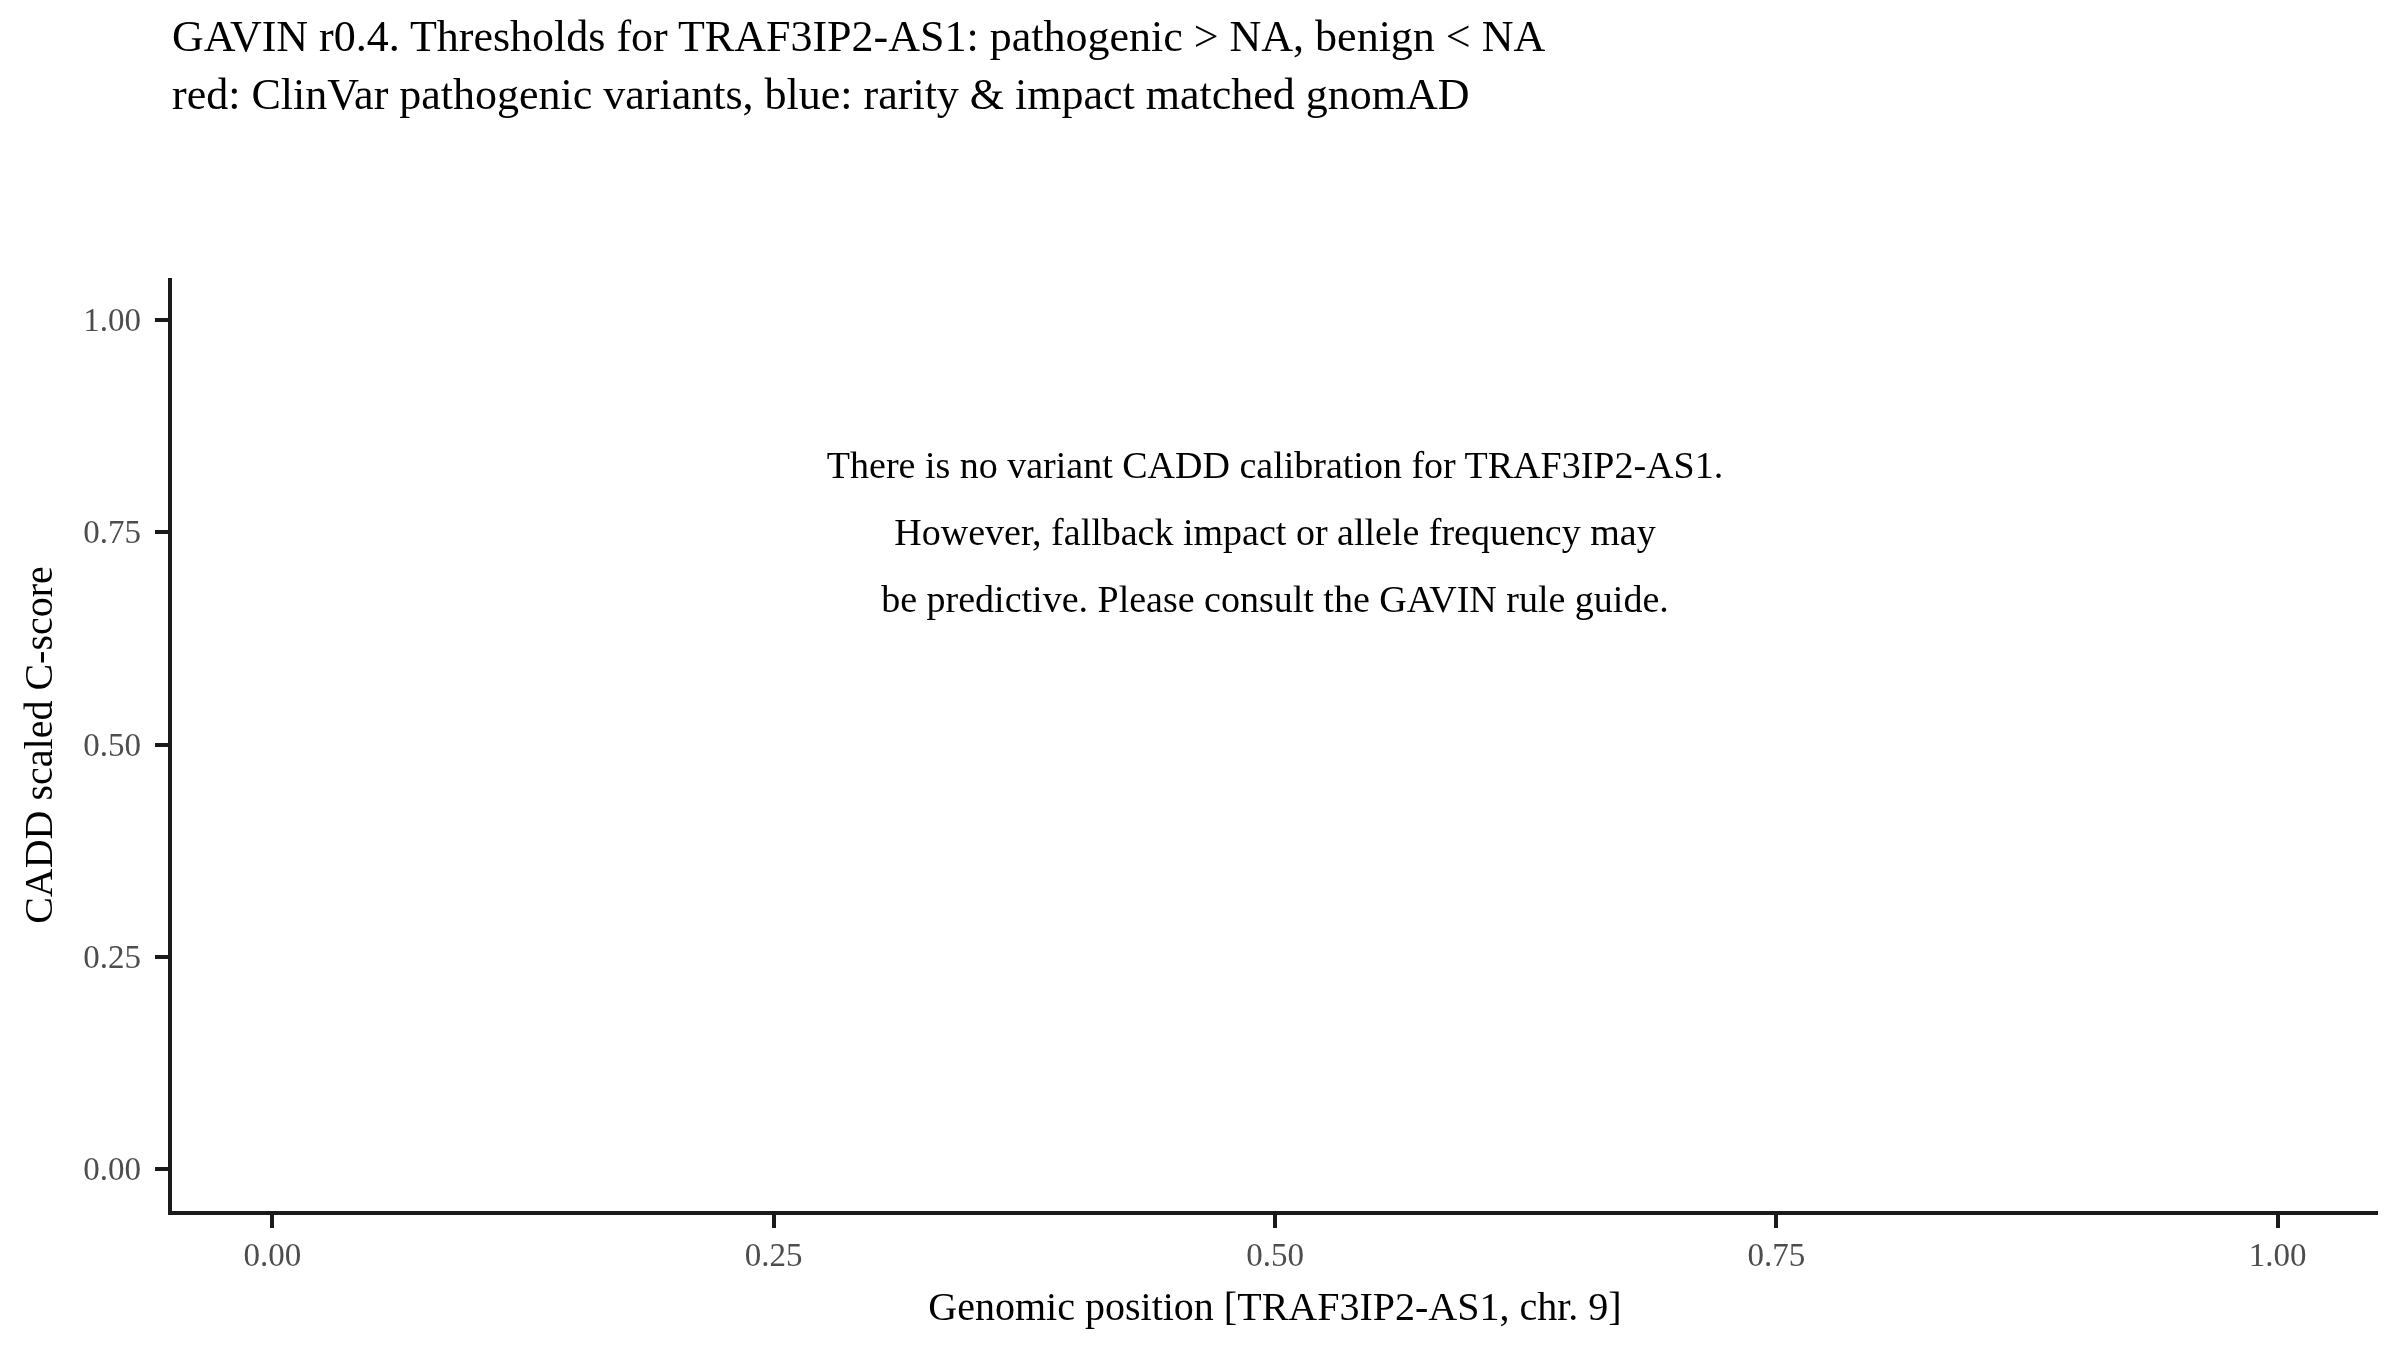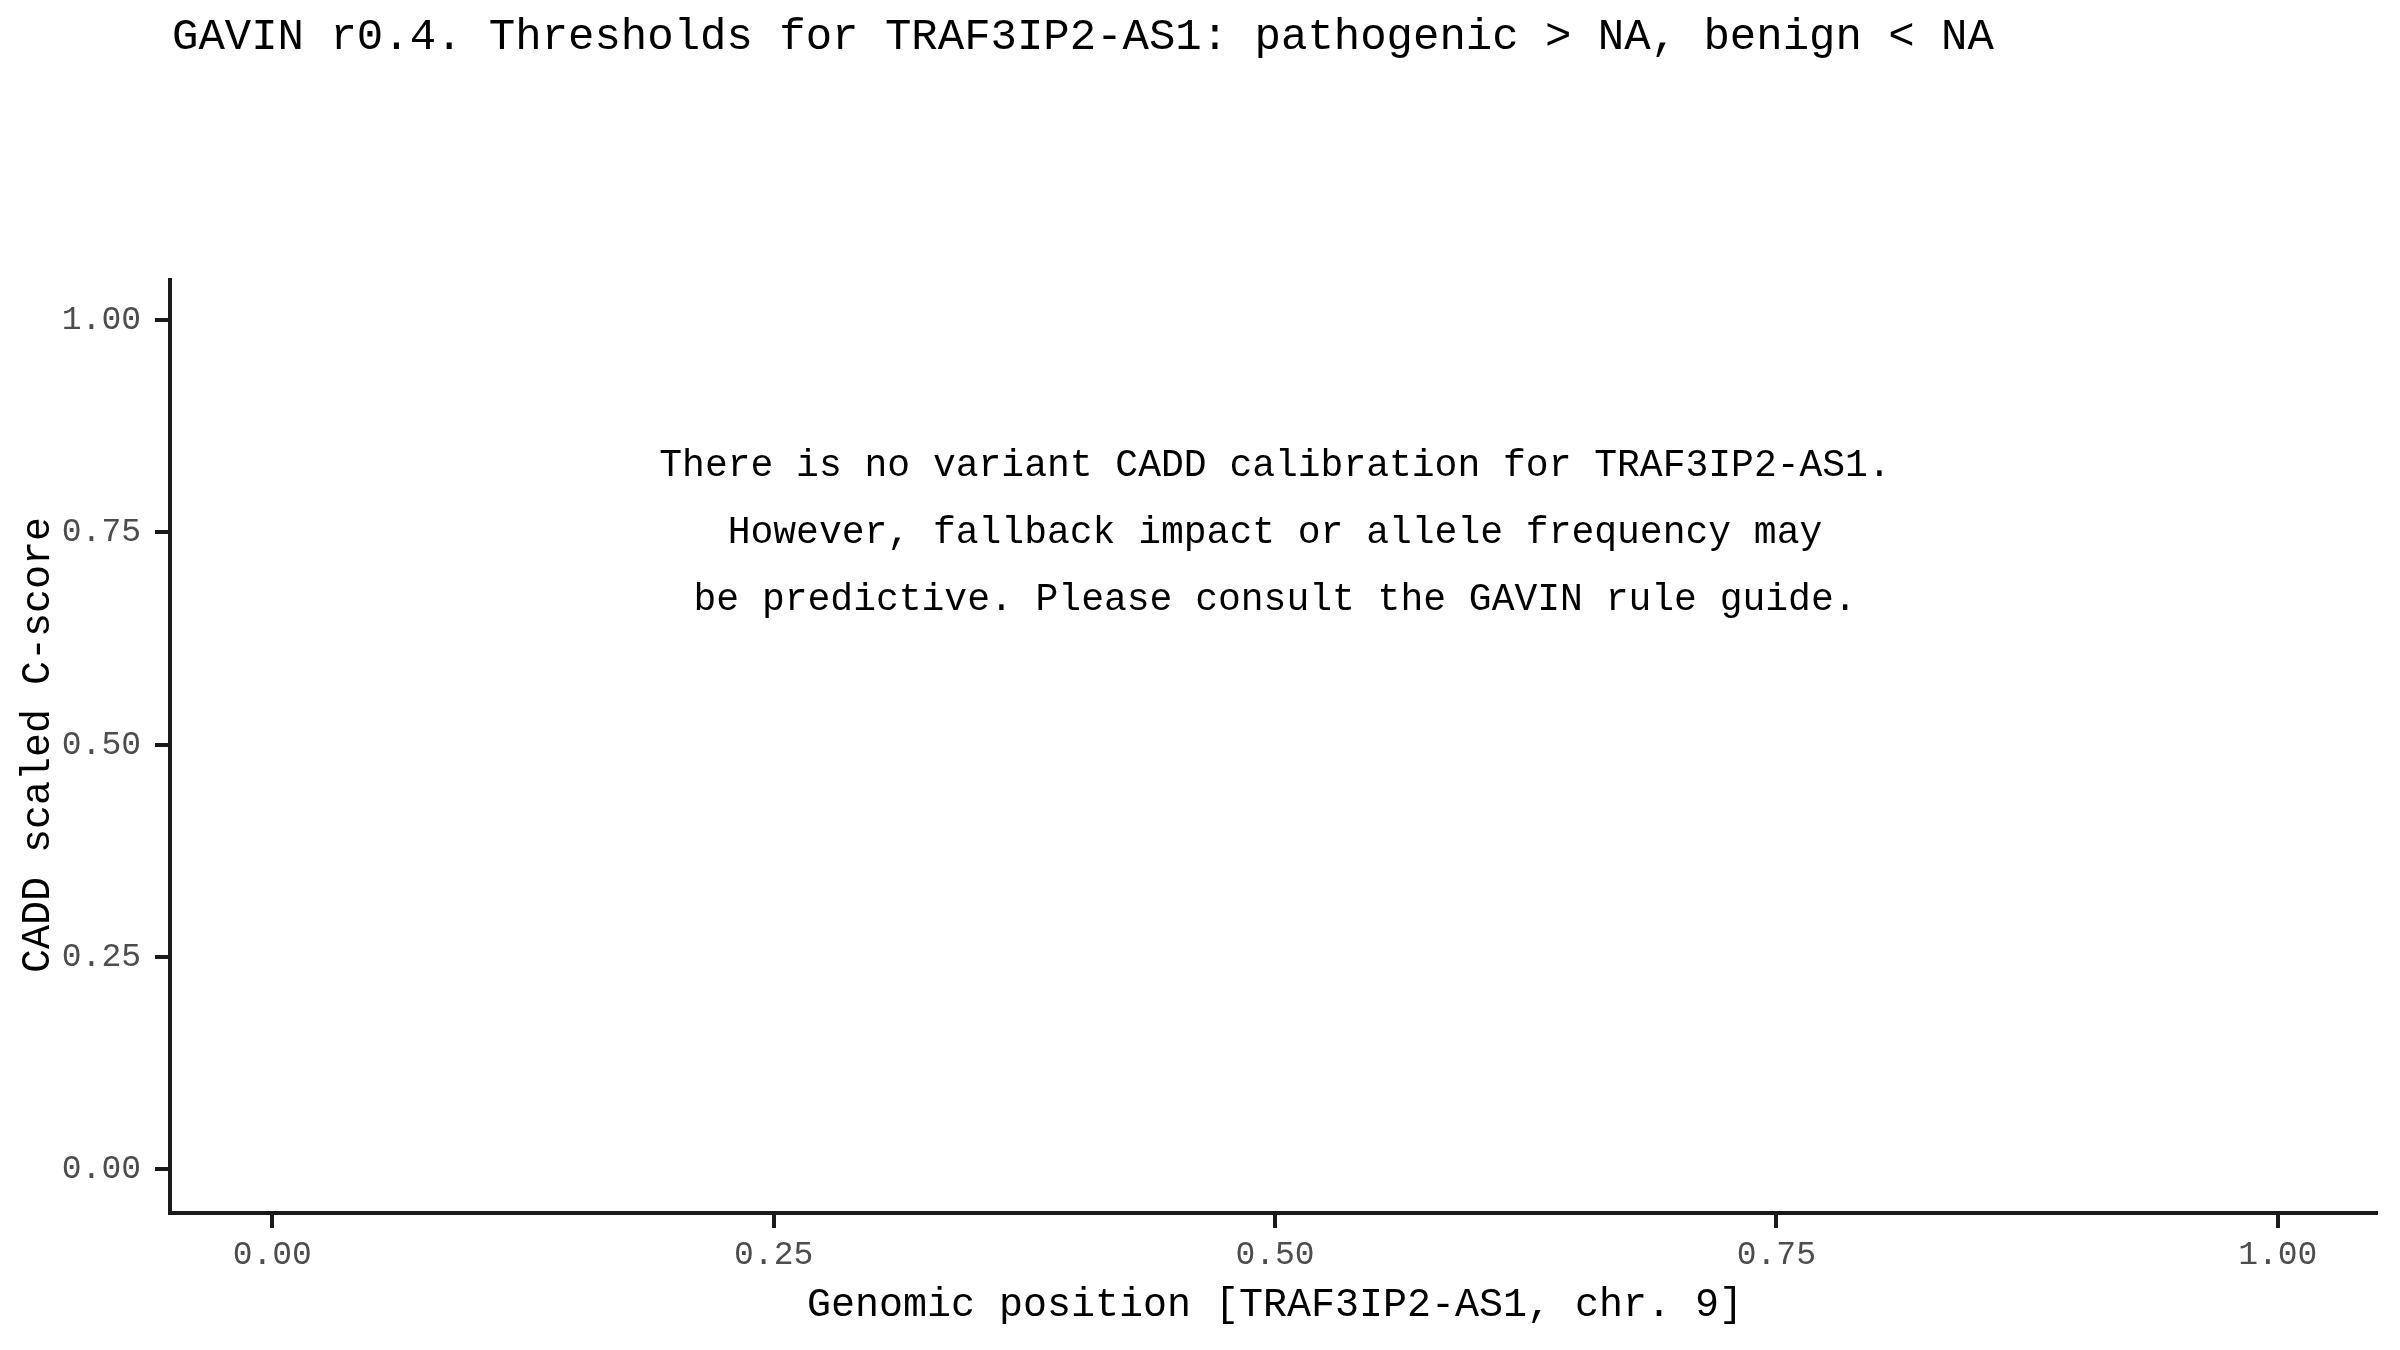--- a/index.html
+++ b/index.html
@@ -1,21 +1,21 @@
 <!DOCTYPE html>
 <html><head>
 <meta charset="utf-8">
 <style>
   html, body { margin: 0; padding: 0; background: #ffffff; }
   .figure {
     position: relative;
     width: 2400px;
     height: 1350px;
     background: #ffffff;
-    font-family: Liberation Mono, monospace;
+    font-family: Liberation Serif, serif;
     overflow: hidden;
   }
   .plot-title {
     position: absolute;
     left: 172px;
     top: 8px;
     font-size: 44px;
     line-height: 58px;
     color: #000000;
     white-space: nowrap;
@@ -106,20 +106,21 @@
     white-space: nowrap;
   }
 </style>
 </head>
 <body>
 
 <div class="figure" style="background: rgb(255, 255, 255);">
 
   <div class="plot-title">
     <div>GAVIN r0.4. Thresholds for TRAF3IP2-AS1: pathogenic &gt; NA, benign &lt; NA</div>
+    <div>red: ClinVar pathogenic variants, blue: rarity &amp; impact matched gnomAD</div>
   </div>
 
   <div class="y-axis-title">CADD scaled C-score</div>
 
   <div class="panel" style="border-color: rgb(26, 26, 26);">
     <div class="annotation">
       <div>There is no variant CADD calibration for TRAF3IP2-AS1.</div>
       <div>However, fallback impact or allele frequency may</div>
       <div>be predictive. Please consult the GAVIN rule guide.</div>
     </div>

